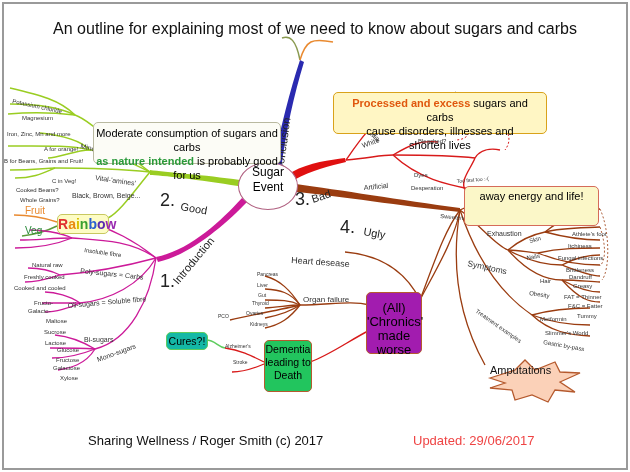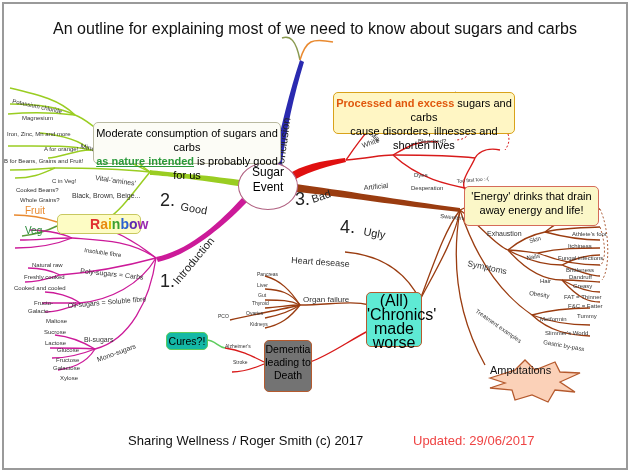--- a/index.html
+++ b/index.html
@@ -1,31 +1,31 @@
 <!DOCTYPE html>
 <html><head>
 <meta charset="utf-8">
 <style>
   html,body{margin:0;padding:0;background:#fff;}
   body{width:630px;height:472px;overflow:hidden;font-family:"Liberation Sans",sans-serif;}
   .frame{position:absolute;left:2px;top:2px;width:622px;height:464px;border:2px solid #9a9a9a;border-top-width:2px;background:#fff;}
   .title{position:absolute;left:0;top:20px;width:630px;text-align:center;font-size:16px;color:#111;}
-  .footer-left{position:absolute;left:88px;top:433px;font-size:13px;color:#111;margin-left:40px;}
+  .footer-left{position:absolute;left:88px;top:433px;font-size:13px;color:#111;}
   .footer-right{position:absolute;left:413px;top:433px;font-size:13px;color:#ef4444;}
   svg{position:absolute;left:0;top:0;}
   svg text{font-family:"Liberation Sans",sans-serif;}
   .box{position:absolute;font-size:11px;line-height:14px;text-align:center;border-radius:5px;}
   .mod-box{left:93px;top:86px;width:186px;height:34px;border:1.5px solid #b9b9a0;background:#fcfcf6;padding:3px 0;margin-top:36px;}
-  .proc-box{left:333px;top:92px;width:180px;height:34px;border:1.5px solid #d9a21a;background:#fff6c4;padding:3px 0;}
+  .proc-box{left:333px;top:92px;width:180px;height:34px;border:1.5px solid #d9a21a;background:#fff6c4;padding:3px 16px;}
   .energy-box{left:464px;top:186px;width:133px;height:34px;border:1.5px solid #d56b5a;background:#fbf7c8;padding:2px 0;}
-  .chron-box{left:366px;top:292px;width:54px;height:52px;border:1.5px solid #b55a2e;background:#5eead4;font-size:16px;line-height:14px;padding-top:1px;}
-  .dem-box{left:264px;top:340px;width:46px;height:48px;border:1.5px solid #b55a2e;background:#737373;font-size:10.5px;line-height:13px;padding-top:2px;}
+  .chron-box{left:366px;top:292px;width:54px;height:52px;border:1.5px solid #b55a2e;background:#a21caf;font-size:13px;line-height:14px;padding-top:8px;}
+  .dem-box{left:264px;top:340px;width:46px;height:48px;border:1.5px solid #b55a2e;background:#22c55e;font-size:10.5px;line-height:13px;padding-top:2px;}
   .cures-box{left:166px;top:332px;width:40px;height:14px;border:1.5px solid #5dcc5d;background:#14b8a6;font-size:10.5px;line-height:14px;padding:1px 0;}
-  .rainbow-box{left:57px;top:214px;width:50px;height:18px;border:1.5px solid #c8c860;background:#fdfcc4;font-size:14px;font-weight:bold;line-height:18px;padding-left:32px;}
-  .green{color:#2a9a3a;font-weight:bold;text-decoration:underline;}
+  .rainbow-box{left:57px;top:214px;width:50px;height:18px;border:1.5px solid #c8c860;background:#fdfcc4;font-size:14px;font-weight:bold;line-height:18px;}
+  .green{color:#2a9a3a;font-weight:bold;}
   .orange{color:#e0570d;font-weight:bold;}
   .center{position:absolute;left:238px;top:162px;width:58px;height:44px;border:1.5px solid #b06080;border-radius:50%;background:#fff;text-align:center;font-size:12px;line-height:15px;padding-top:2px;}
   .amput{position:absolute;left:490px;top:364px;font-size:11px;color:#111;}
 </style>
 </head>
 <body>
 
 <div class="frame"></div>
 <div class="title">An outline for explaining most of we need to know about sugars and carbs</div>
 
@@ -240,21 +240,20 @@
   <div>Moderate consumption of sugars and carbs</div>
   <div><span class="green">as nature intended</span><span> is probably good for us</span></div>
 </div>
 
 <div class="box proc-box">
   <div><span class="orange">Processed and excess</span><span> sugars and carbs</span></div>
   <div>cause disorders, illnesses and shorten lives</div>
 </div>
 
 <div class="box energy-box">
-  <div>'Energy' drinks that drain</div>
   <div>away energy and life!</div>
 </div>
 
 <div class="box chron-box">
   <div>(All)</div>
   <div>'Chronics'</div>
   <div>made worse</div>
 </div>
 
 <div class="box dem-box">

